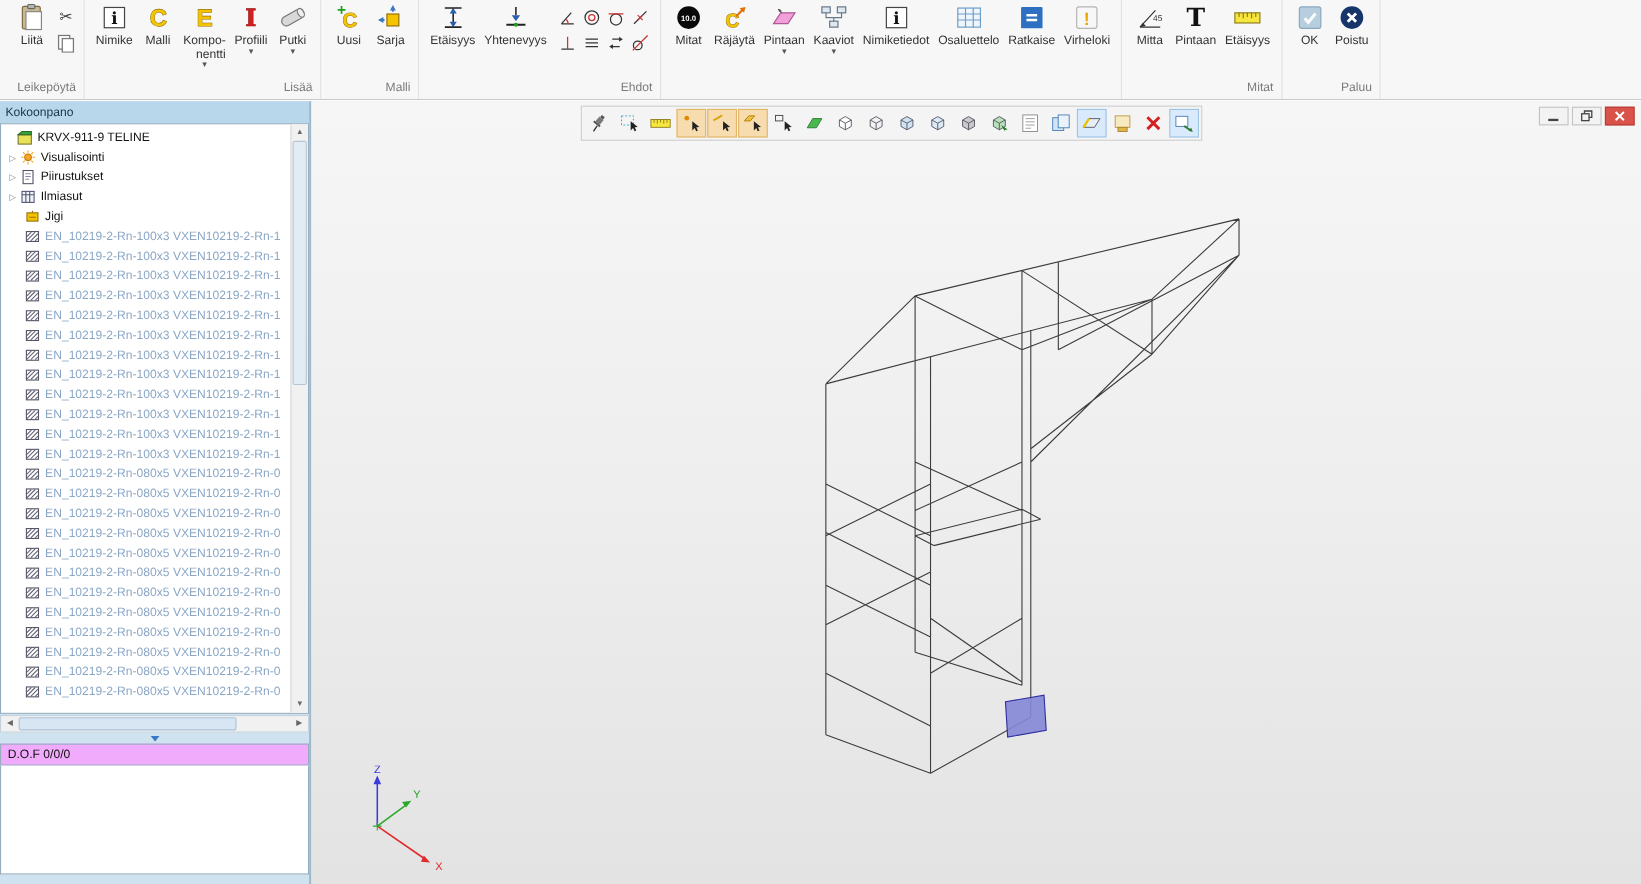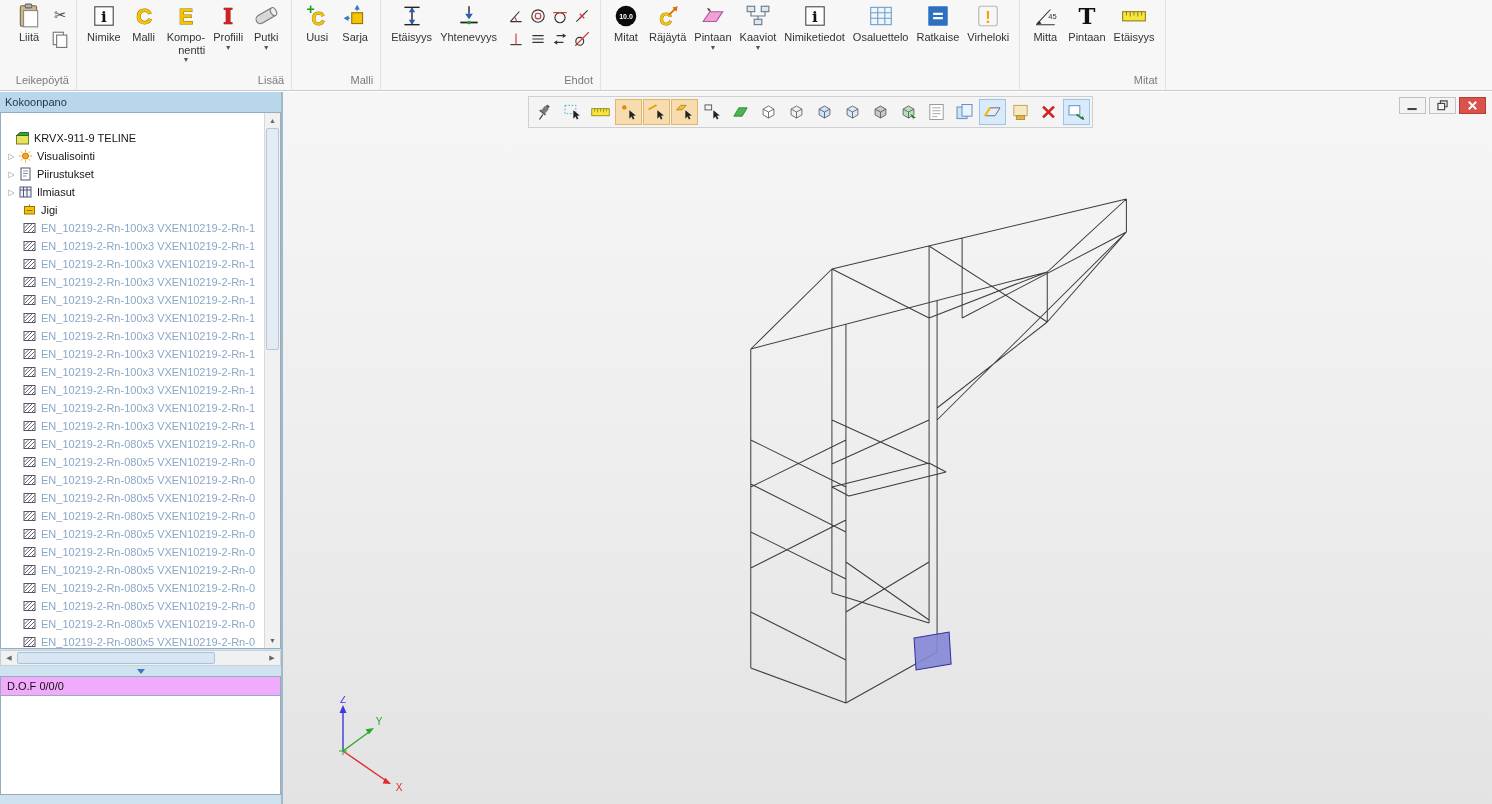--- a/index.html
+++ b/index.html
@@ -21,21 +21,21 @@
   .rsbtn{width:18px;height:18px;}
   .rglabel{height:17px;line-height:15px;text-align:right;color:#7a7a7a;}
 
   
   .content{flex:1;display:flex;min-height:0;border-top:1px solid #fff;}
 
   
   .panel{width:283px;background:#cfe2f0;border-right:2px solid #9fb9cc;display:flex;flex-direction:column;}
   .panel-header{height:20px;line-height:20px;padding-left:5px;background:#b9d7eb;color:#17354a;}
   .tree-wrap{height:537px;background:#fff;border:1px solid #96adc0;display:flex;}
-  .tree{flex:1;overflow:hidden;padding-top:16px;border-radius:21px;}
+  .tree{flex:1;overflow:hidden;padding-top:3px;border-radius:21px;}
   .trow{height:18px;display:flex;align-items:center;white-space:nowrap;overflow:hidden;}
   .expander{width:13px;font-size:8px;color:#8a8a8a;text-align:center;flex:none;}
   .ticon{width:15px;height:14px;flex:none;margin-right:4px;}
   .tlabel{color:#141414;}
   .trow.part .tlabel{color:#8ba7c6;}
   .vscroll{width:16px;background:#f1f1f1;border-left:1px solid #d8d8d8;display:flex;flex-direction:column;}
   .varrow{height:15px;font-size:7px;color:#666;text-align:center;line-height:15px;}
   .vtrack{flex:1;position:relative;}
   .vthumb{position:absolute;top:0;left:1px;right:1px;height:44%;background:#e3ecf3;border:1px solid #b7c6d2;border-radius:2px;}
   .hscroll{height:16px;margin-top:1px;background:#f1f1f1;border:1px solid #c3d2dd;display:flex;}
@@ -359,20 +359,43 @@
               <svg viewBox="0 0 24 24" width="100%" height="100%">
                 <rect x="1.5" y="8" width="21" height="8.5" fill="#f7e63e" stroke="#8e7f1c"></rect>
                 <path d="M5 8 v3.5 M8.5 8 v4.5 M12 8 v3.5 M15.5 8 v4.5 M19 8 v3.5" stroke="#8e7f1c"></path>
               </svg>
             </div>
             <div class="rlabel">Etäisyys</div>
           </div>
         </div>
         <div class="rglabel">Mitat</div>
       </div>
+      <div class="rgroup">
+        <div class="rrow">
+          <div class="rbtn">
+            <div class="ricon">
+              <svg viewBox="0 0 24 24" width="100%" height="100%">
+                <rect x="3" y="3" width="18" height="18" rx="2" fill="#b7cede" stroke="#8aa8c0"></rect>
+                <path d="M7.5 12.5 l3 3.5 L16.5 8.5" stroke="#fafafa" stroke-width="2.6" fill="none"></path>
+              </svg>
+            </div>
+            <div class="rlabel">OK</div>
+          </div>
+          <div class="rbtn">
+            <div class="ricon">
+              <svg viewBox="0 0 24 24" width="100%" height="100%">
+                <circle cx="12" cy="12" r="9.5" fill="#17356b"></circle>
+                <path d="M8.5 8.5 L15.5 15.5 M15.5 8.5 L8.5 15.5" stroke="#fff" stroke-width="2.4"></path>
+              </svg>
+            </div>
+            <div class="rlabel">Poistu</div>
+          </div>
+        </div>
+        <div class="rglabel">Paluu</div>
+      </div>
     </div>
 
   <div class="content">
 
     <aside class="panel">
       <div class="panel-header">Kokoonpano</div>
       <div class="tree-wrap">
         <div class="tree" id="tree">
             <div class="trow" style="padding-left: 14px;">
               <span class="ticon">

